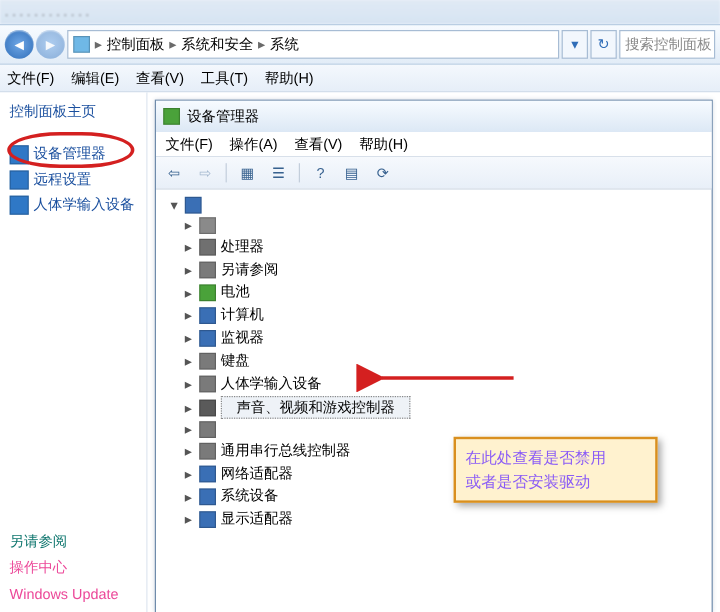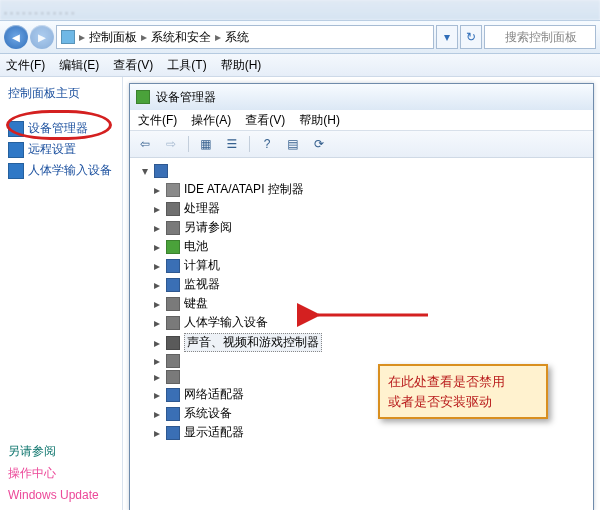--- a/index.html
+++ b/index.html
@@ -4,21 +4,21 @@
 <style>
   html,body{margin:0;padding:0;width:600px;height:510px;font-family:"Microsoft YaHei","SimSun",Tahoma,sans-serif;font-size:12px;color:#000;background:#fff;overflow:hidden}
   .outer{position:relative;width:600px;height:510px;background:#eef3fa}
   .topblur{height:20px;background:linear-gradient(#dbe6f3,#cddff0);display:flex;align-items:center;font-size:11px;color:#333;padding:0 4px;filter:blur(1px);opacity:.7}
   
   .addr{height:32px;background:linear-gradient(#f7fbff,#e2ecf7);border-top:1px solid #b5cae0;border-bottom:1px solid #b5cae0;display:flex;align-items:center;padding:0 4px;gap:2px}
   .navcircle{width:24px;height:24px;border-radius:50%;background:radial-gradient(#6fa7e6,#2f6db8);color:#fff;display:flex;align-items:center;justify-content:center;font-size:13px;box-shadow:inset 0 1px 1px rgba(255,255,255,.5)}
   .crumb{flex:1;height:22px;background:#fff;border:1px solid #a7bcd4;display:flex;align-items:center;padding:0 4px;gap:2px;overflow:hidden}
   .cb-arrow{color:#6a6a6a;padding:0 2px}
   .ref{width:20px;height:22px;border:1px solid #a7bcd4;background:#f2f7fd;display:flex;align-items:center;justify-content:center;color:#2f6db8}
-  .search{width:70px;height:22px;border:1px solid #a7bcd4;background:#fff;color:#888;display:flex;align-items:center;padding:0 20px;overflow:hidden;white-space:nowrap}
+  .search{width:70px;height:22px;border:1px solid #a7bcd4;background:#fff;color:#888;display:flex;align-items:center;padding:0 4px;overflow:hidden;white-space:nowrap}
   
   .menu{height:22px;background:linear-gradient(#f4f8fd,#e6eef8);border-bottom:1px solid #cdd9e8;display:flex;align-items:center;padding:0 6px;gap:14px}
   .menu span{cursor:default}
   
   .body{display:flex;height:436px}
   .side{width:110px;background:#fff;border-right:1px solid #d9e2ed;padding:8px 4px 8px 8px;display:flex;flex-direction:column;gap:2px}
   .side-title{color:#1a4f9e;margin-bottom:6px}
   .side-item{display:flex;align-items:center;gap:4px;color:#1a4f9e;padding:2px 0;cursor:default}
   .side-item .sicon{width:14px;height:14px;display:inline-block}
   .side-spacer{flex:1}
@@ -33,23 +33,23 @@
   .dm-menu{height:20px;background:#fff;border-bottom:1px solid #d8e0ea;display:flex;align-items:center;padding:0 8px;gap:14px}
   .dm-tool{height:26px;background:linear-gradient(#f6f9fd,#e8eff8);border-bottom:1px solid #cfd9e5;display:flex;align-items:center;padding:0 6px;gap:8px}
   .tbtn{width:18px;height:18px;display:flex;align-items:center;justify-content:center;color:#37618f}
   .tsep{width:1px;height:16px;background:#c3cedb}
   .dm-tree{padding:6px 4px 6px 10px;height:340px;overflow:hidden}
   .root{display:flex;align-items:center;gap:4px;margin-bottom:2px}
   .twist{width:10px;display:inline-block;color:#555;text-align:center}
   .node{display:flex;align-items:center;gap:4px;padding:1px 0 1px 26px}
   .node .twist{margin-left:-14px}
   .nicon{width:14px;height:14px;display:inline-block}
-  .node.sel span.lbl{background:#eef2f7;border:1px dotted #888;padding:0 2px}
-  
-  .callout{position:absolute;right:52px;top:287px;width:150px;background:#fff2cf;border:2px solid #d98f1f;box-shadow:3px 3px 6px rgba(0,0,0,.35);padding:6px 8px;font-size:13px;color:#b91c1c;line-height:1.5}
+  .node.sel span.lbl{background:#eef2f7;border:1px dotted #888;padding:0 12px}
+  
+  .callout{position:absolute;right:52px;top:287px;width:150px;background:#fff2cf;border:2px solid #d98f1f;box-shadow:3px 3px 6px rgba(0,0,0,.35);padding:6px 8px;font-size:13px;color:#8b5cf6;line-height:1.5}
   .arrow{position:absolute;pointer-events:none}
   .arrow svg{overflow:visible}
   
   .sq{width:12px;height:12px;display:inline-block;border:1px solid rgba(0,0,0,.2)}
 </style>
 </head>
 <body>
 <div class="outer">
 
 <div class="topblur">. . . . . . . . . . . .</div>
@@ -131,21 +131,20 @@
       </div>
       <div class="dm-tree">
         <div class="root">
           <span class="twist">▾</span>
           <span class="sq" style="background:#3a6fb5"></span>
         </div>
         <div id="tree-nodes">
               <div class="node">
                 <span class="twist">▸</span>
                 <span class="sq nicon" style="background:#8a8a8a"></span>
-                <span class="lbl">IDE ATA/ATAPI 控制器</span>
               </div>
               <div class="node">
                 <span class="twist">▸</span>
                 <span class="sq nicon" style="background:#707070"></span>
                 <span class="lbl">处理器</span>
               </div>
               <div class="node">
                 <span class="twist">▸</span>
                 <span class="sq nicon" style="background:#7a7a7a"></span>
                 <span class="lbl">另请参阅</span>
@@ -180,20 +179,21 @@
                 <span class="sq nicon" style="background:#5a5a5a"></span>
                 <span class="lbl">声音、视频和游戏控制器</span>
               </div>
               <div class="node">
                 <span class="twist">▸</span>
                 <span class="sq nicon" style="background:#7a7a7a"></span>
               </div>
               <div class="node">
                 <span class="twist">▸</span>
                 <span class="sq nicon" style="background:#7a7a7a"></span>
+                <span class="lbl">通用串行总线控制器</span>
               </div>
               <div class="node">
                 <span class="twist">▸</span>
                 <span class="sq nicon" style="background:#3a6fb5"></span>
                 <span class="lbl">网络适配器</span>
               </div>
               <div class="node">
                 <span class="twist">▸</span>
                 <span class="sq nicon" style="background:#3a6fb5"></span>
                 <span class="lbl">系统设备</span>

